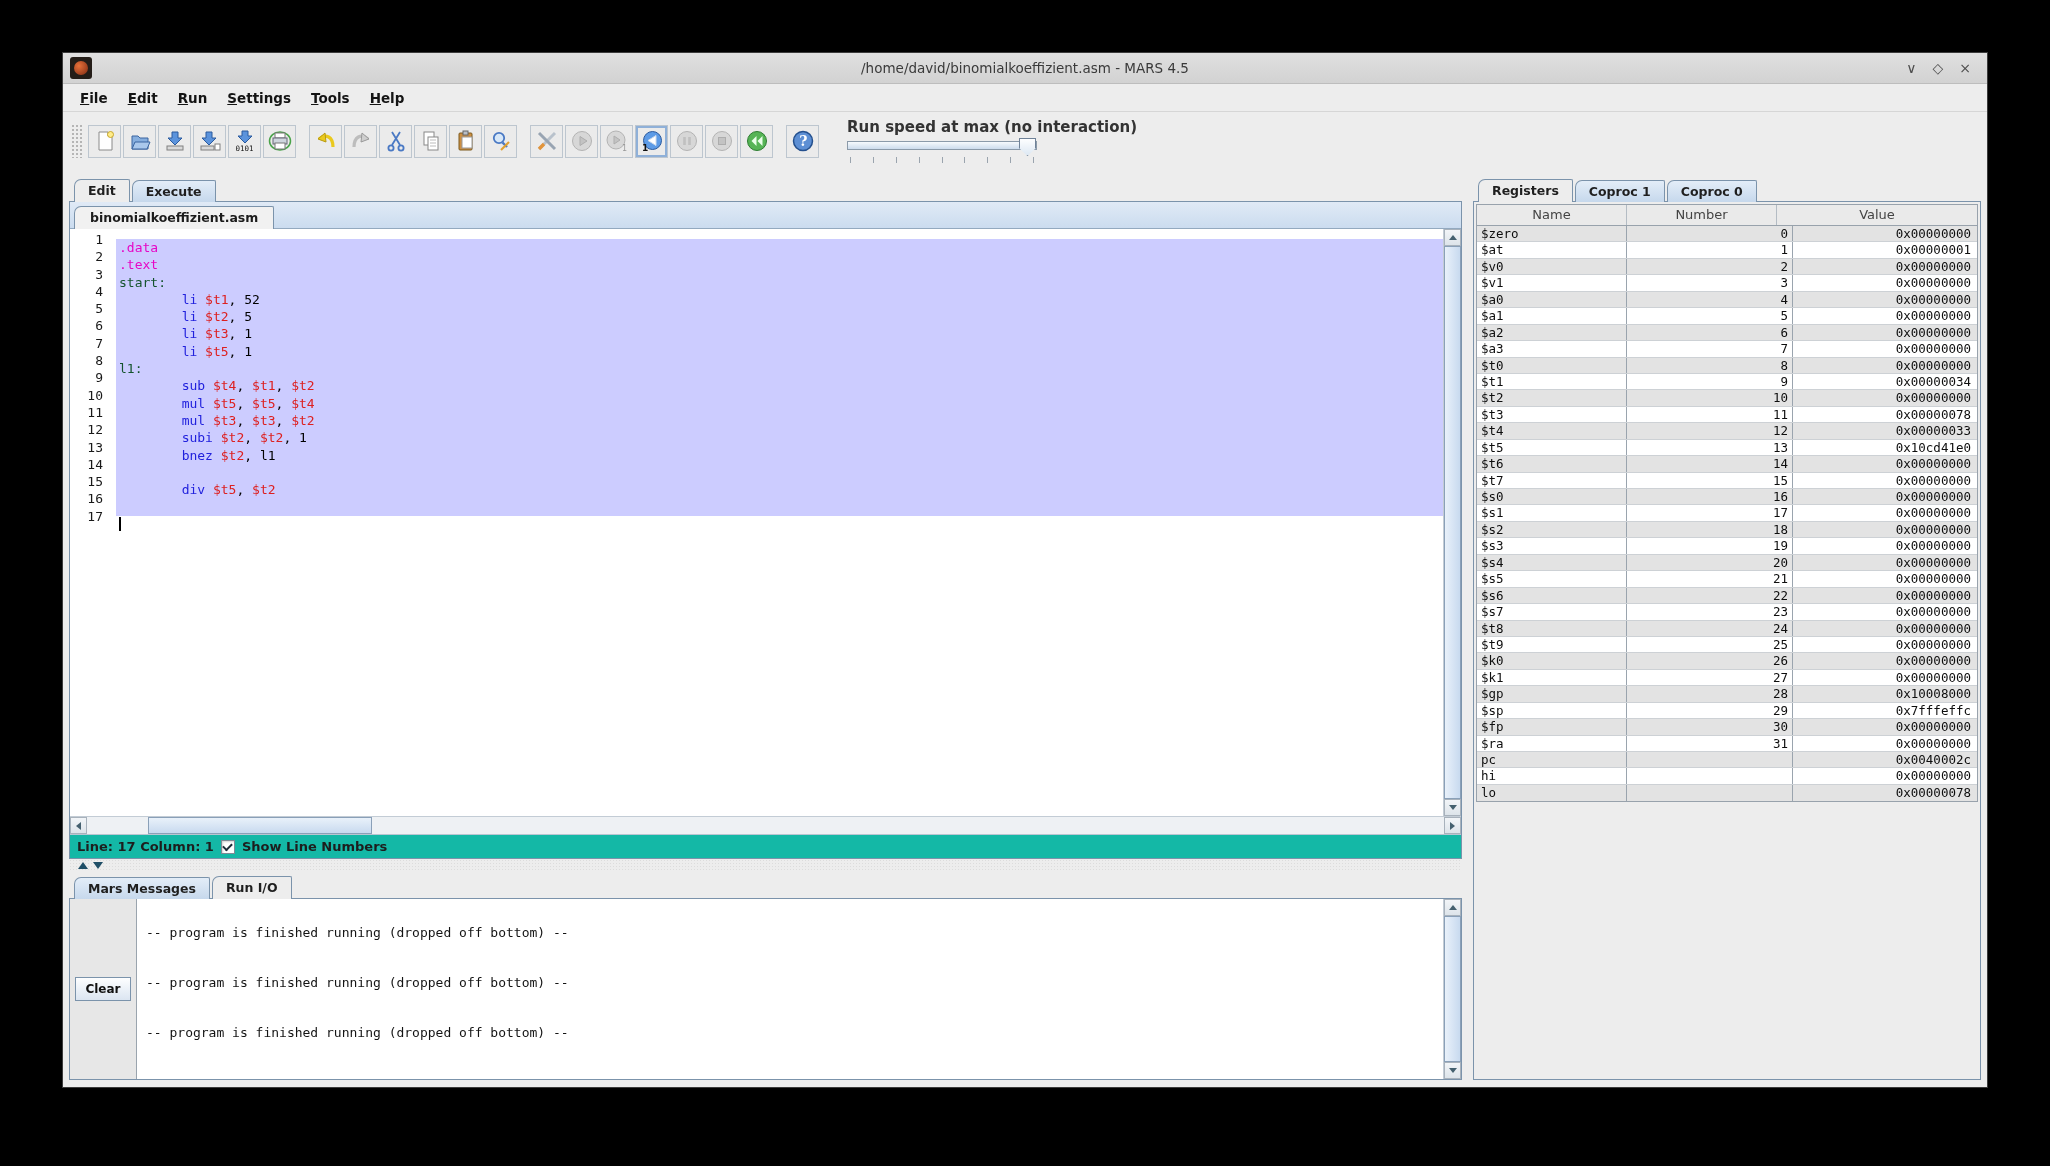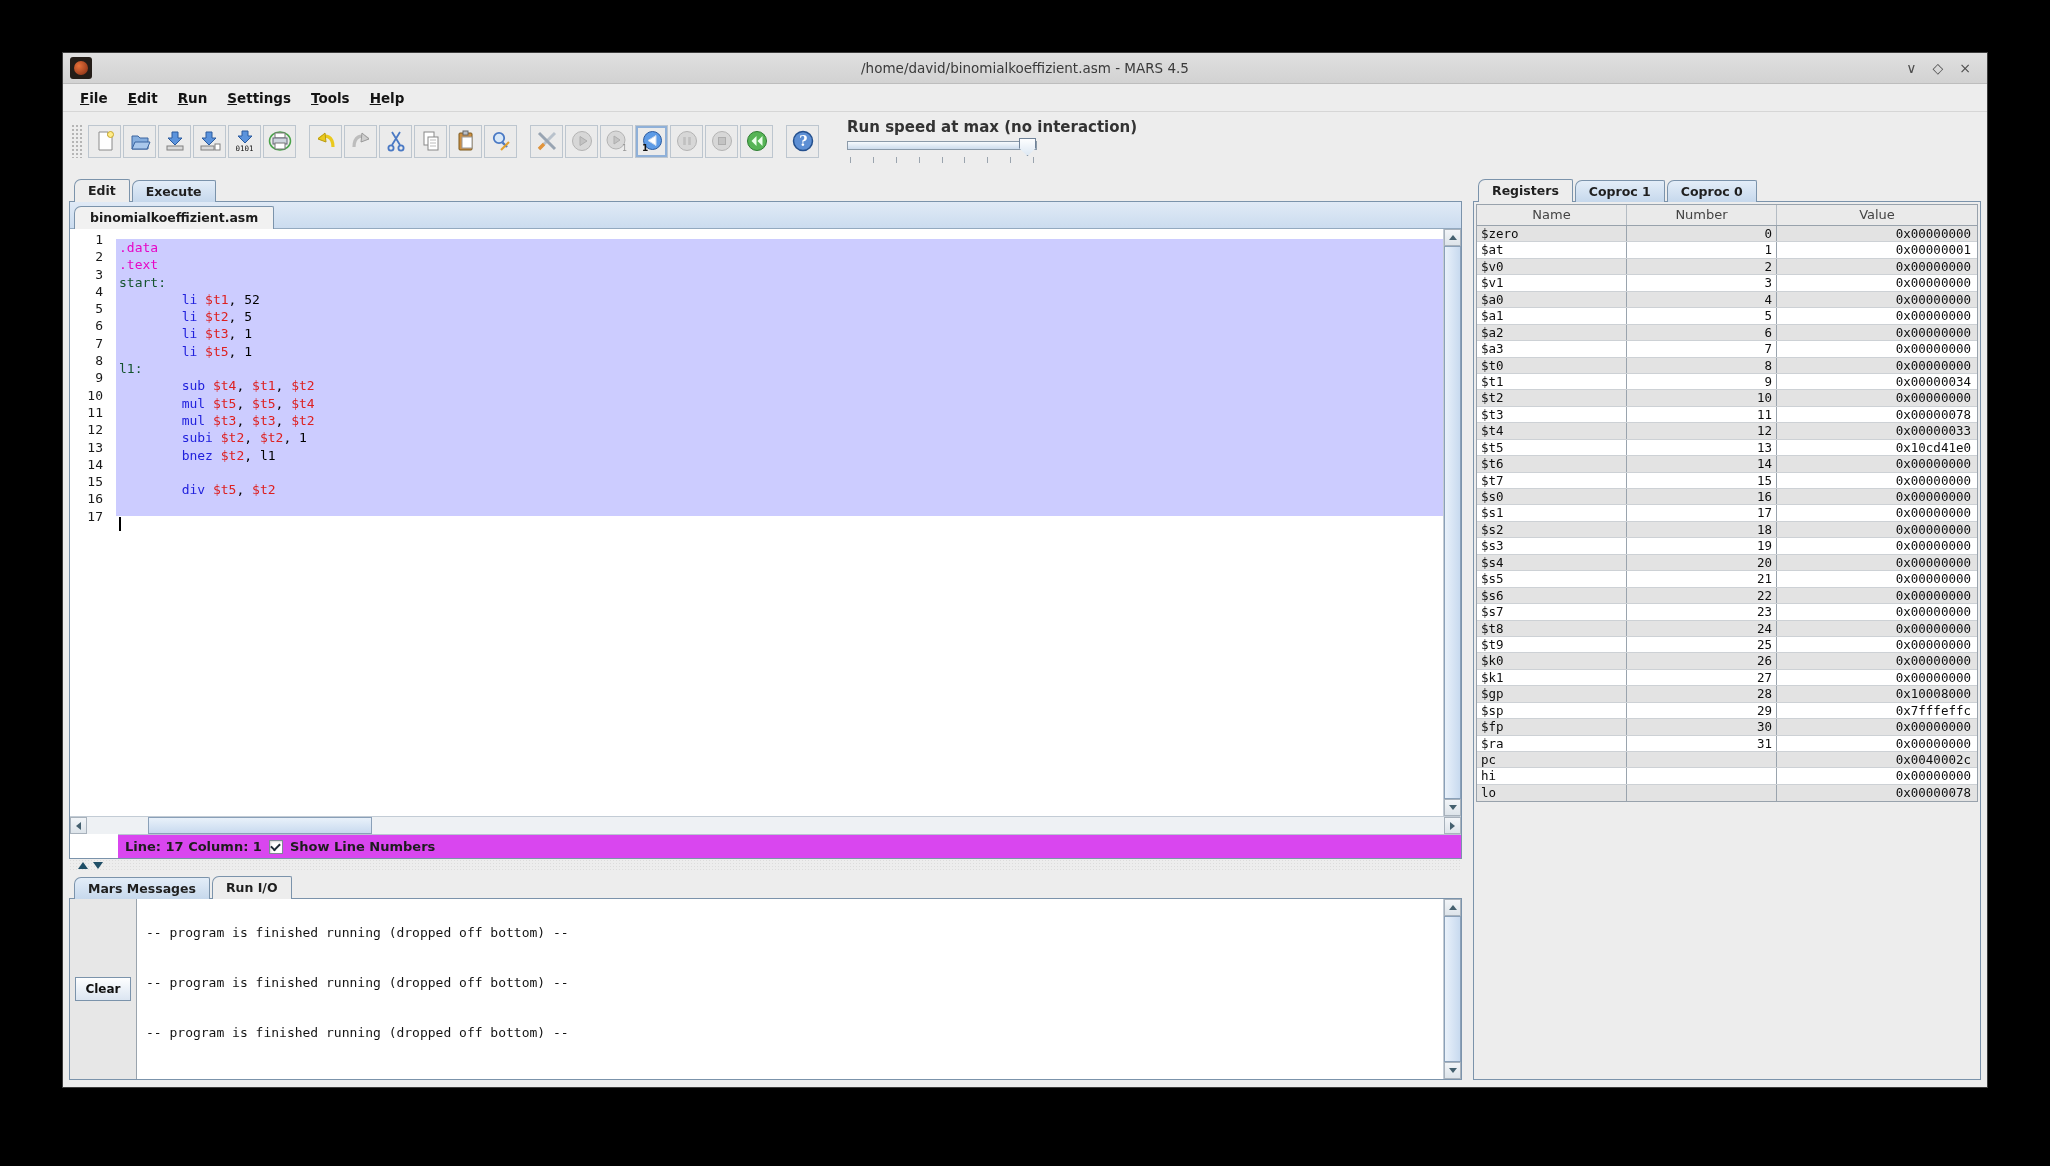--- a/index.html
+++ b/index.html
@@ -97,23 +97,23 @@
   .h-track{flex:1;position:relative;}
   .h-thumb{position:absolute;top:0;bottom:0;left:4.5%;width:16.5%;
            background:linear-gradient(#e9f1fa,#c8daef);border:1px solid #8aa0b8;box-sizing:border-box;}
   .arr{width:0;height:0;}
   .arr-up{border-left:4px solid transparent;border-right:4px solid transparent;border-bottom:5px solid #44606f;}
   .arr-down{border-left:4px solid transparent;border-right:4px solid transparent;border-top:5px solid #44606f;}
   .arr-left{border-top:4px solid transparent;border-bottom:4px solid transparent;border-right:5px solid #44606f;}
   .arr-right{border-top:4px solid transparent;border-bottom:4px solid transparent;border-left:5px solid #44606f;}
 
   
-  .statusbar{height:23px;background:#d946ef;border-top:1px solid #b9c5d1;display:flex;
+  .statusbar{height:23px;background:#14b8a6;border-top:1px solid #b9c5d1;display:flex;
              align-items:center;gap:7px;padding-left:7px;font-size:13px;font-weight:bold;
-             color:#1d1d1d;flex:none;margin-left:48px;}
+             color:#1d1d1d;flex:none;}
   .checkbox{width:14px;height:14px;background:#fff;border:1px solid #7e8a96;
             display:inline-flex;align-items:center;justify-content:center;box-sizing:border-box;
             box-shadow:inset 1px 1px 2px rgba(0,0,0,.18);}
   .check{width:7px;height:4px;border-left:2px solid #1d2a36;border-bottom:2px solid #1d2a36;
          transform:rotate(-45deg);margin-top:-2px;}
 
   
   .divider{height:13px;display:flex;align-items:center;gap:5px;padding-left:9px;flex:none;
            background-image:radial-gradient(#dcdcdc 22%,transparent 24%);background-size:3px 3px;}
   .tri-up{width:0;height:0;border-left:5px solid transparent;border-right:5px solid transparent;
@@ -137,21 +137,21 @@
   .right{width:508px;flex:none;display:flex;flex-direction:column;}
   .reg-pane{flex:1;border:1px solid #7b93ab;background:#ededed;display:flex;
             flex-direction:column;min-height:0;padding:2px 2px 0 2px;}
   .reg-header{display:flex;height:22px;background:#eaeaea;border:1px solid #98a2ac;
               box-sizing:border-box;flex:none;}
   .reg-header div{text-align:center;font-size:13px;color:#444;line-height:20px;
                   border-right:1px solid #b4bcc4;box-sizing:border-box;}
   .hc-name{width:30%;}.hc-num{width:30%;}.hc-val{flex:1;border-right:none!important;}
   .reg-rows{border:1px solid #98a2ac;border-top:none;flex:none;background:#fff;}
   .reg-row{display:flex;height:16.45px;line-height:15.5px;font-family:"DejaVu Sans Mono",monospace;
-           font-size:12.5px;color:#0e0e0e;border-bottom:1px solid #cdd1d5;box-sizing:border-box;}
+           font-size:12.5px;color:#0e0e0e;border-bottom:1px solid #cdd1d5;box-sizing:border-box;gap:16px;}
   .reg-row:last-child{border-bottom:none;}
   .reg-row.alt{background:#e3e3e3;}
   .reg-row div{box-sizing:border-box;}
   .rc-name{width:30%;padding-left:4px;border-right:1px solid #9aa4ae;}
   .rc-num{width:30%;text-align:right;padding-right:4px;border-right:1px solid #9aa4ae;}
   .rc-val{flex:1;text-align:right;padding-right:6px;}
   .reg-empty{flex:1;}
 </style>
 </head>
 <body>

